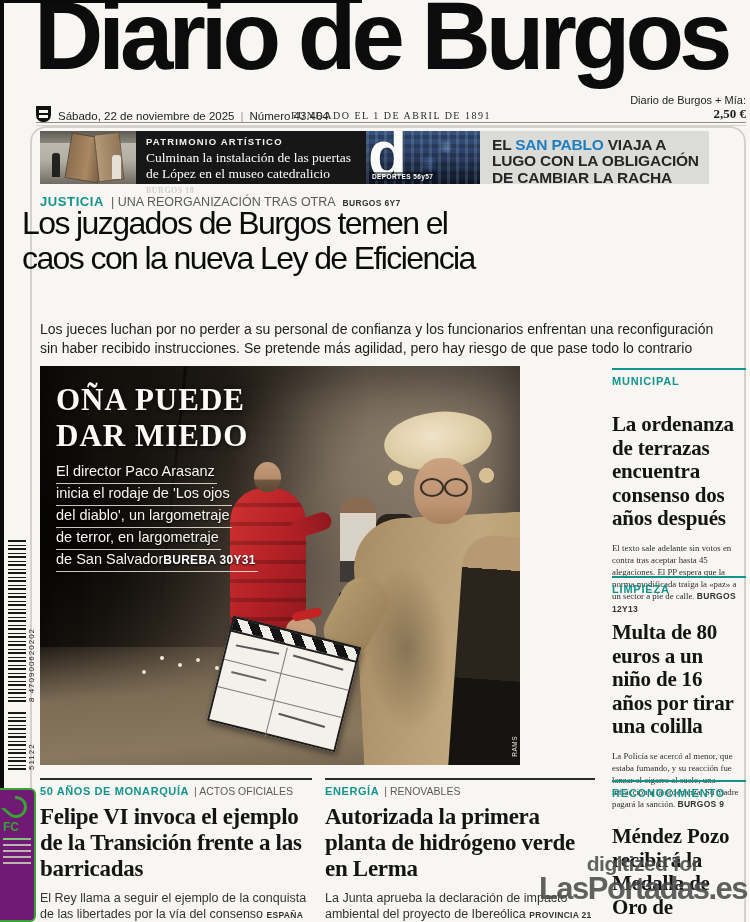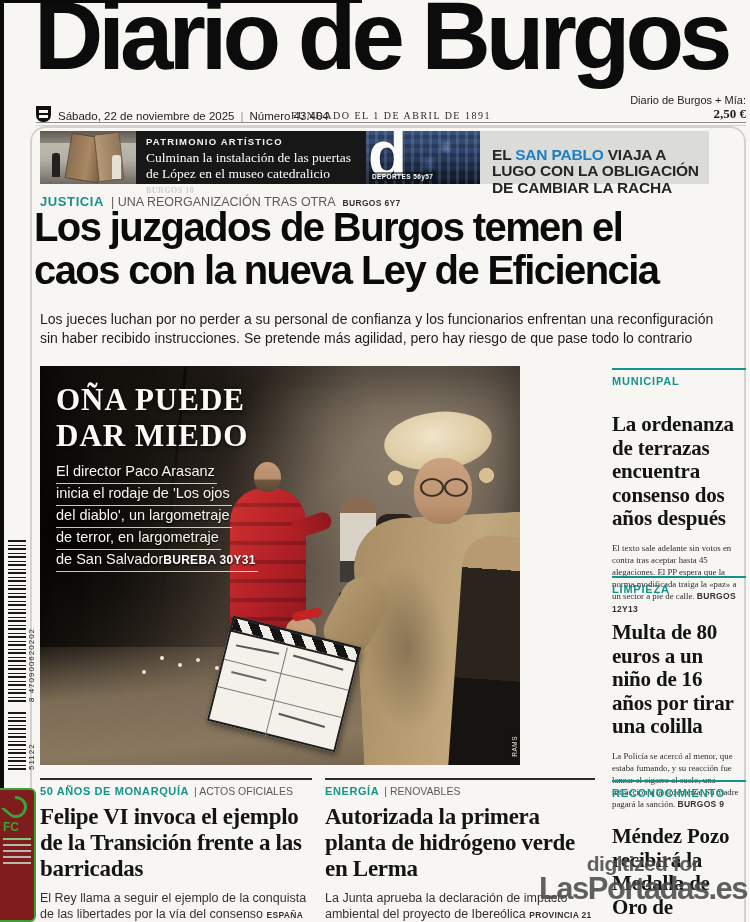--- a/index.html
+++ b/index.html
@@ -57,33 +57,33 @@
       linear-gradient(180deg,#35527e 0%,#2b4066 45%,#16243c 80%,#0d1626 100%); }
   .t-dphoto .crowd { position:absolute; inset:0;
     background:repeating-linear-gradient(90deg, rgba(255,255,255,.12) 0 3px, transparent 3px 9px),
                repeating-linear-gradient(0deg, rgba(0,0,0,.18) 0 4px, transparent 4px 9px); }
   .t-d { position:absolute; left:2px; top:-14px; font-size:64px; font-weight:bold; color:#fafaf8;
     text-shadow:0 1px 3px rgba(0,0,0,.5); font-family:"Liberation Sans",sans-serif; }
   .t-dref { position:absolute; left:3px; bottom:3px; font-size:6.5px; font-weight:bold; color:#fff;
     background:rgba(10,14,22,.55); padding:1px 3px; letter-spacing:.4px; }
 
   .t-gray { left:480px; top:131px; width:229px; height:53px; background:#dbdbd8; z-index:2;
-    padding:16px 8px 0 12px; }
+    padding:6px 8px 0 12px; }
   .t-gray .h { font-size:15.5px; font-weight:bold; letter-spacing:-0.2px; line-height:1.06; color:#262626; }
   .t-gray .blue { color:#1d7ec2; }
 
   
   .kicker { left:40px; top:194px; width:700px; z-index:2; display:flex; align-items:baseline; }
   .kick-main { color:#12948c; font-weight:bold; font-size:13px; letter-spacing:.6px;text-align:right; }
   .kick-sub { color:#5a5a5a; font-size:12.5px; margin-left:7px; }
   .kick-ref { margin-left:7px; }
   .ref { font-size:8.5px; font-weight:bold; color:#333; letter-spacing:.3px; }
-  .headline { left:34px; top:206px; width:710px; font-size:40px; font-weight:bold;
+  .headline { left:22px; top:206px; width:710px; font-size:32px; font-weight:normal;
     letter-spacing:-1.6px; line-height:1.08; color:#0b0b0b; z-index:2; }
-  .deck { left:40px; top:310px; width:706px; font-size:14px; line-height:1.35; color:#1e1e1e; z-index:2; }
+  .deck { left:40px; top:320px; width:706px; font-size:14px; line-height:1.35; color:#1e1e1e; z-index:2; }
 
   
   .photo { left:40px; top:366px; width:480px; height:399px; overflow:hidden; z-index:2;
     background:
       radial-gradient(ellipse 300px 220px at 78% 22%, rgba(160,146,124,.5), transparent 62%),
       radial-gradient(ellipse 420px 330px at 8% 42%, rgba(0,0,0,.8), transparent 66%),
       radial-gradient(ellipse 200px 160px at 40% 10%, rgba(0,0,0,.55), transparent 70%),
       linear-gradient(100deg,#14100d 0%,#2b241c 20%,#55483b 38%,#6e6153 55%,#74675a 72%,#665a4e 88%,#584d42 100%);
     box-shadow:inset 0 -30px 50px rgba(0,0,0,.25), inset 0 25px 40px rgba(0,0,0,.3); }
   .ground { position:absolute; left:0; bottom:0; width:100%; height:118px;
@@ -189,21 +189,21 @@
   .bot-body { font-size:12.5px; line-height:1.3; color:#333; margin-top:7px; }
 
   
   .barcode-rot { position:absolute; left:8px; top:770px; width:250px; height:32px;
     transform:rotate(-90deg); transform-origin:0 0; display:flex; align-items:flex-start; gap:10px; z-index:3; }
   .bars { height:18px; background:repeating-linear-gradient(90deg,#1a1a1a 0 2px, transparent 2px 4px, #1a1a1a 4px 5px, transparent 5px 8px); }
   .bc-num { font-size:8px; color:#222; letter-spacing:1px; margin-top:1px; }
   .bc-group { display:flex; flex-direction:column; }
 
   
-  .fsc { position:absolute; left:0; top:788px; width:36px; height:134px; background:#7f1d1d;
+  .fsc { position:absolute; left:0; top:788px; width:36px; height:134px; background:#701a75;
     border:2px solid #3aa335; border-left:none; border-radius:0 6px 6px 0; z-index:61; padding:4px 3px; }
   .fsc-glyph { width:22px; height:24px; position:relative; }
   .fsc-glyph::before { content:""; position:absolute; left:2px; top:2px; width:16px; height:16px;
     border:3px solid #3aa335; border-radius:60% 60% 60% 0; border-left-color:transparent; transform:rotate(40deg); }
   .fsc-label { color:#3aa335; font-weight:bold; font-size:12px; margin-top:2px; }
   .fsc-line { height:2px; background:#b9b6ae; margin-top:4px; }
   .fsc-line.g { background:#7fc47a; }
 
   
   .watermark { position:absolute; left:536px; top:854px; width:214px; text-align:center; z-index:99;

